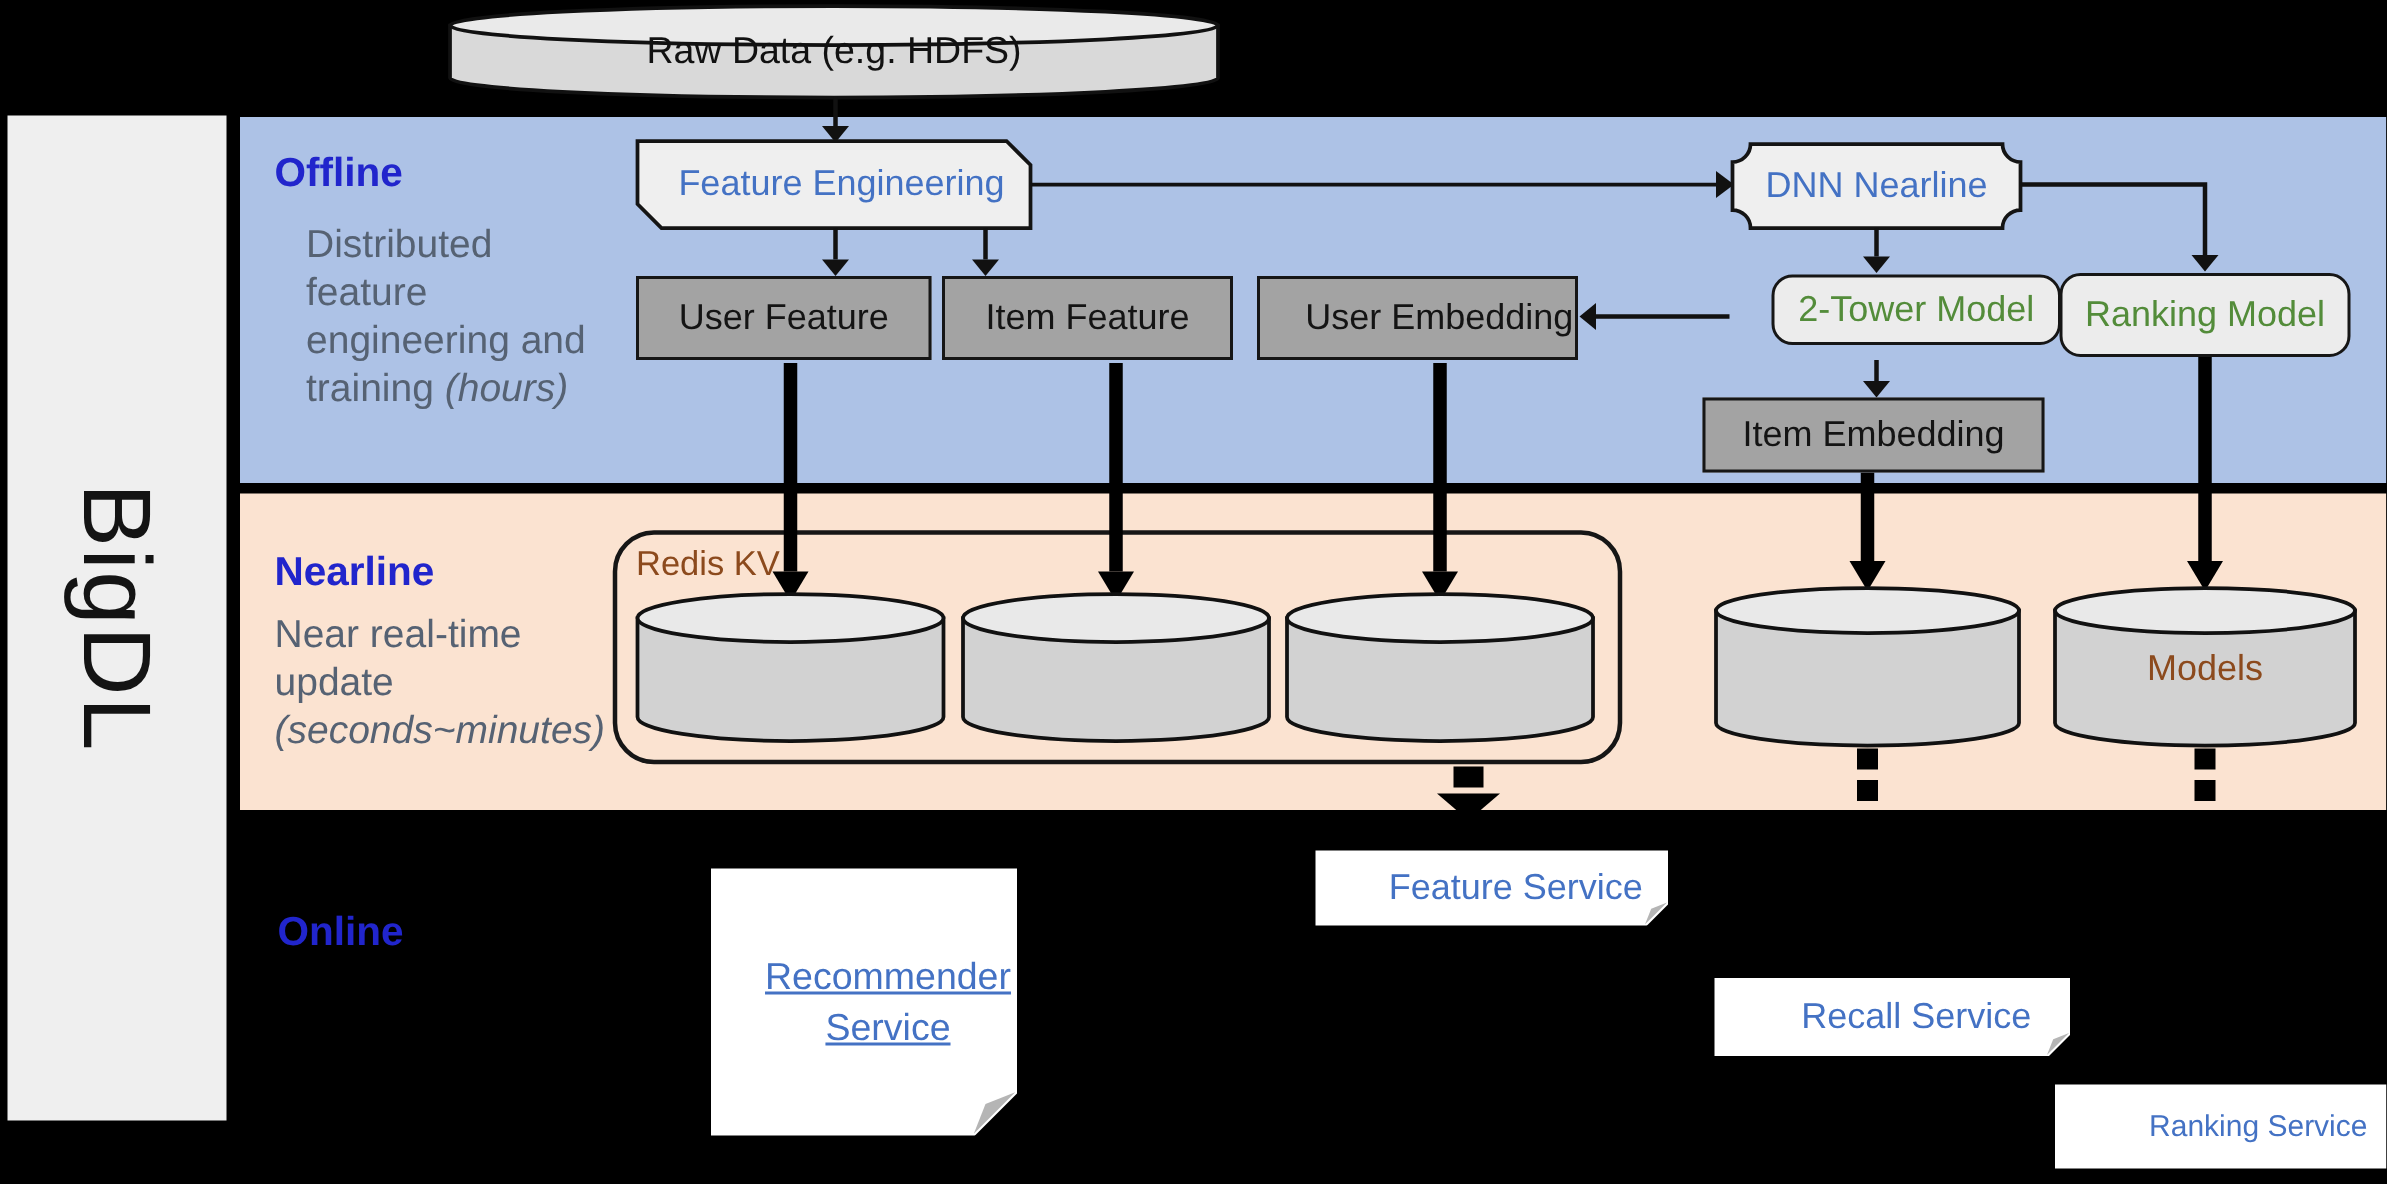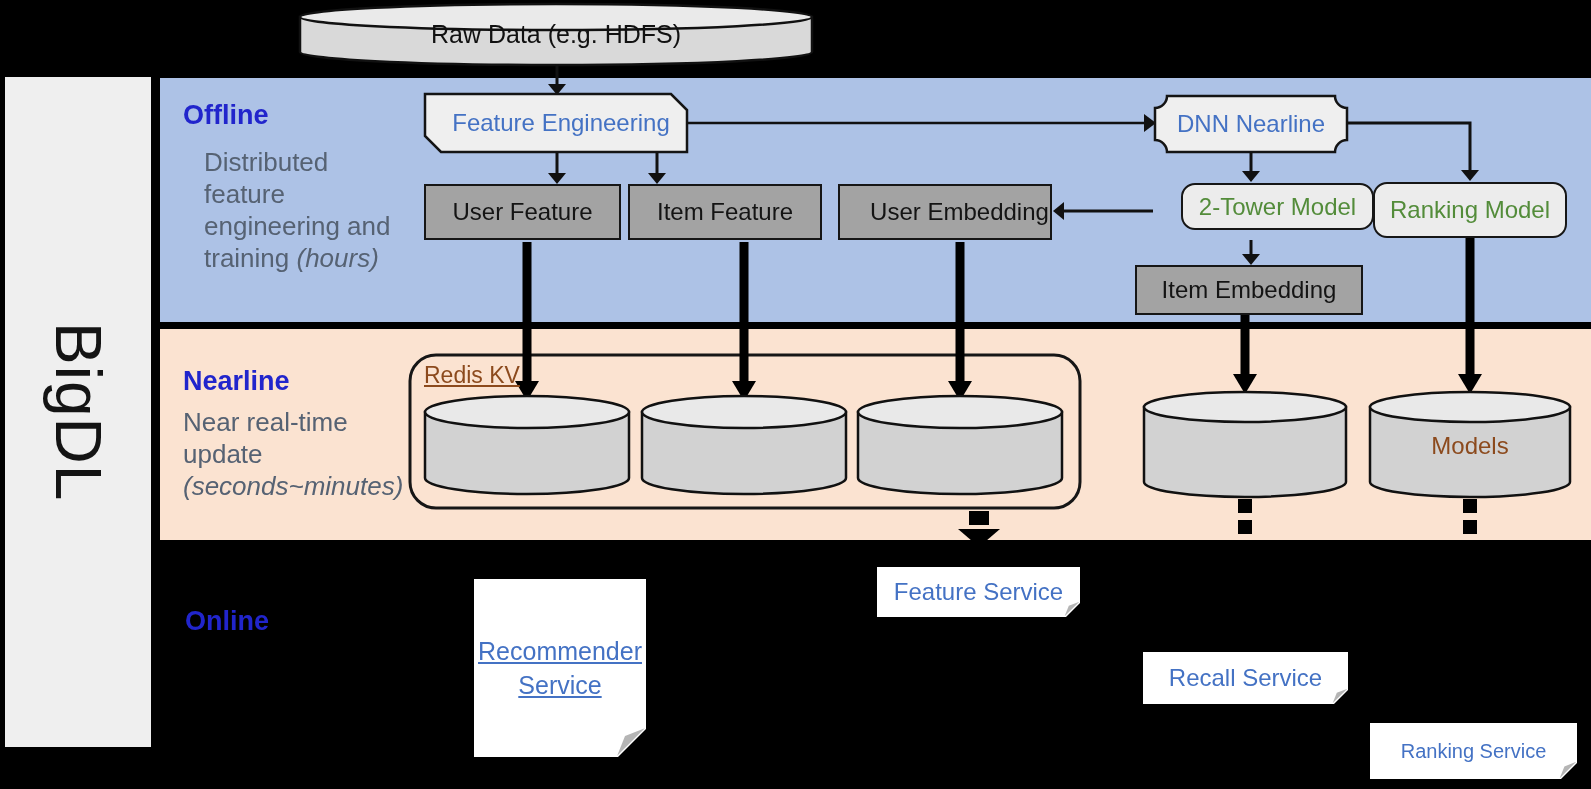--- a/index.html
+++ b/index.html
@@ -20,21 +20,21 @@
              display:flex;align-items:center;justify-content:center;}
   .model-node{position:absolute;z-index:3;box-sizing:border-box;background:#ececec;
               border:2.5px solid #161616;border-radius:14px;color:var(--model_green);font-size:24px;
               display:flex;align-items:center;justify-content:center;}
   .shape-label{position:absolute;z-index:3;display:flex;align-items:center;justify-content:center;
                color:var(--label_blue);font-size:24px;text-align:center;}
   .cyl-label{position:absolute;z-index:3;display:flex;align-items:center;justify-content:center;
              color:var(--store_brown);font-size:24px;}
   .redis-label{position:absolute;z-index:3;color:var(--store_brown);font-size:23px;}
   .doc{position:absolute;z-index:3;background:#fff;color:var(--label_blue);
-       display:flex;align-items:center;justify-content:center;text-align:center;}
+       display:flex;align-items:center;justify-content:center;text-align:center;padding-left:32px;}
   .doc .fold-cut{position:absolute;right:-1px;bottom:-1px;background:#000;
                  clip-path:polygon(100% 0,100% 100%,0 100%);}
   .doc .fold-flap{position:absolute;right:0;bottom:0;background:#b5b5b5;
                   clip-path:polygon(96% 4%,4% 96%,30% 30%);}
   .raw-label{position:absolute;z-index:3;color:#111;font-size:25px;display:flex;
              align-items:center;justify-content:center;}
 </style>
 </head>
 <body>
 
@@ -182,21 +182,21 @@
   <div class="shape-label" style="left:1155px;top:96px;width:192px;height:56px;">DNN Nearline</div>
 
   <div class="gray-node" style="left:424px;top:184px;width:197px;height:56px;">User Feature</div>
   <div class="gray-node" style="left:628px;top:184px;width:194px;height:56px;">Item Feature</div>
   <div class="gray-node" style="left:838px;top:184px;width:214px;height:56px;padding-left:29px;">User Embedding</div>
   <div class="gray-node" style="left:1135px;top:265px;width:228px;height:50px;">Item Embedding</div>
 
   <div class="model-node" style="left:1153px;top:183px;width:193px;height:47px;margin-left:28px;">2-Tower Model</div>
   <div class="model-node" style="left:1373px;top:182px;width:194px;height:56px;">Ranking Model</div>
 
-  <div class="redis-label" style="left:424px;top:362px;text-decoration:underline;">Redis KV</div>
+  <div class="redis-label" style="left:424px;top:362px;">Redis KV</div>
   <div class="cyl-label" style="left:1370px;top:432px;width:200px;height:28px;">Models</div>
 
   <div class="doc" style="left:474px;top:579px;width:172px;height:178px;font-size:25px;line-height:34px;text-decoration:underline;">
     <span>
       <span>Recommender</span><br>
       <span>Service</span>
     </span>
     <span class="fold-cut" style="width:30px;height:30px;"></span>
     <span class="fold-flap" style="width:30px;height:30px;"></span>
   </div>

